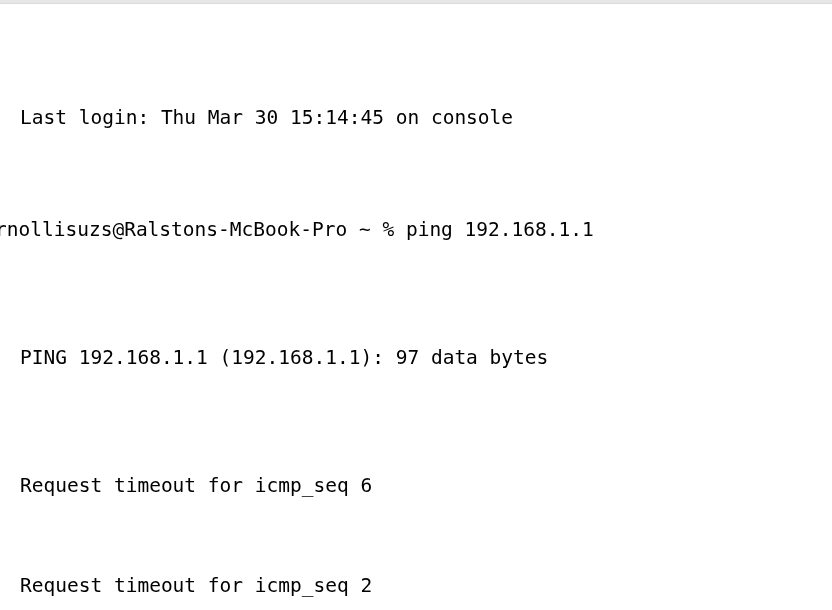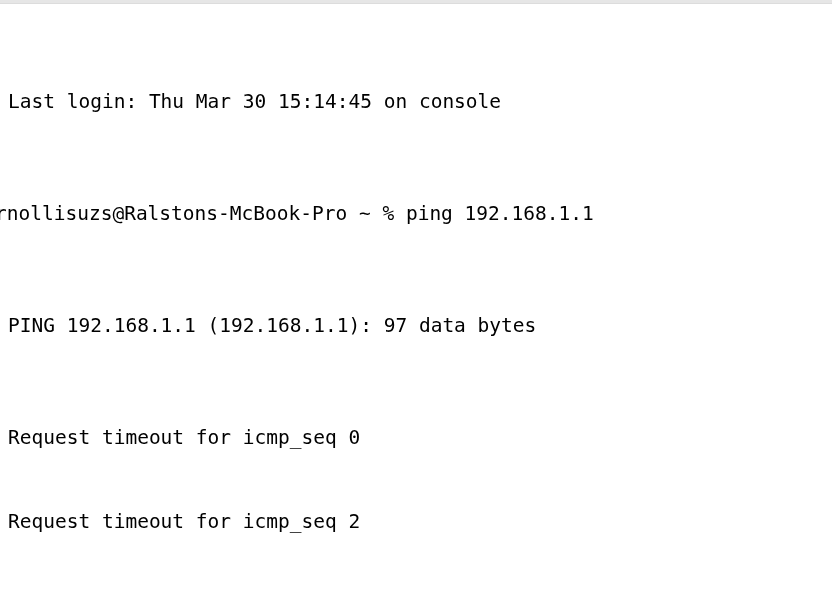--- a/index.html
+++ b/index.html
@@ -47,21 +47,22 @@
 
   .term-line {
     height: 28px;
     white-space: pre;
     color: #000000;
     overflow: hidden;
   }
 
   
   .term-line.indent-normal {
-    padding-left: 8px;
+    padding-left: 20px;
+    margin-top: 16px;
   }
 
   
   .term-line.indent-clipped {
     padding-left: 0px;
     margin-left: -5px;
   }
 </style>
 </head>
 <body>
@@ -71,21 +72,21 @@
   <div id="window-top-edge"></div>
 
   <div id="terminal-output">
 
     <div class="term-line indent-normal">Last login: Thu Mar 30 15:14:45 on console</div>
 
     <div class="term-line indent-clipped">rnollisuzs@Ralstons-McBook-Pro ~ % ping 192.168.1.1</div>
 
     <div class="term-line indent-normal">PING 192.168.1.1 (192.168.1.1): 97 data bytes</div>
 
-    <div class="term-line indent-normal">Request timeout for icmp_seq 0</div>
+    <div class="term-line indent-normal">Request timeout for icmp_seq 6</div>
     <div class="term-line indent-normal">Request timeout for icmp_seq 2</div>
     
     
     
     
     
     
     
     
     

